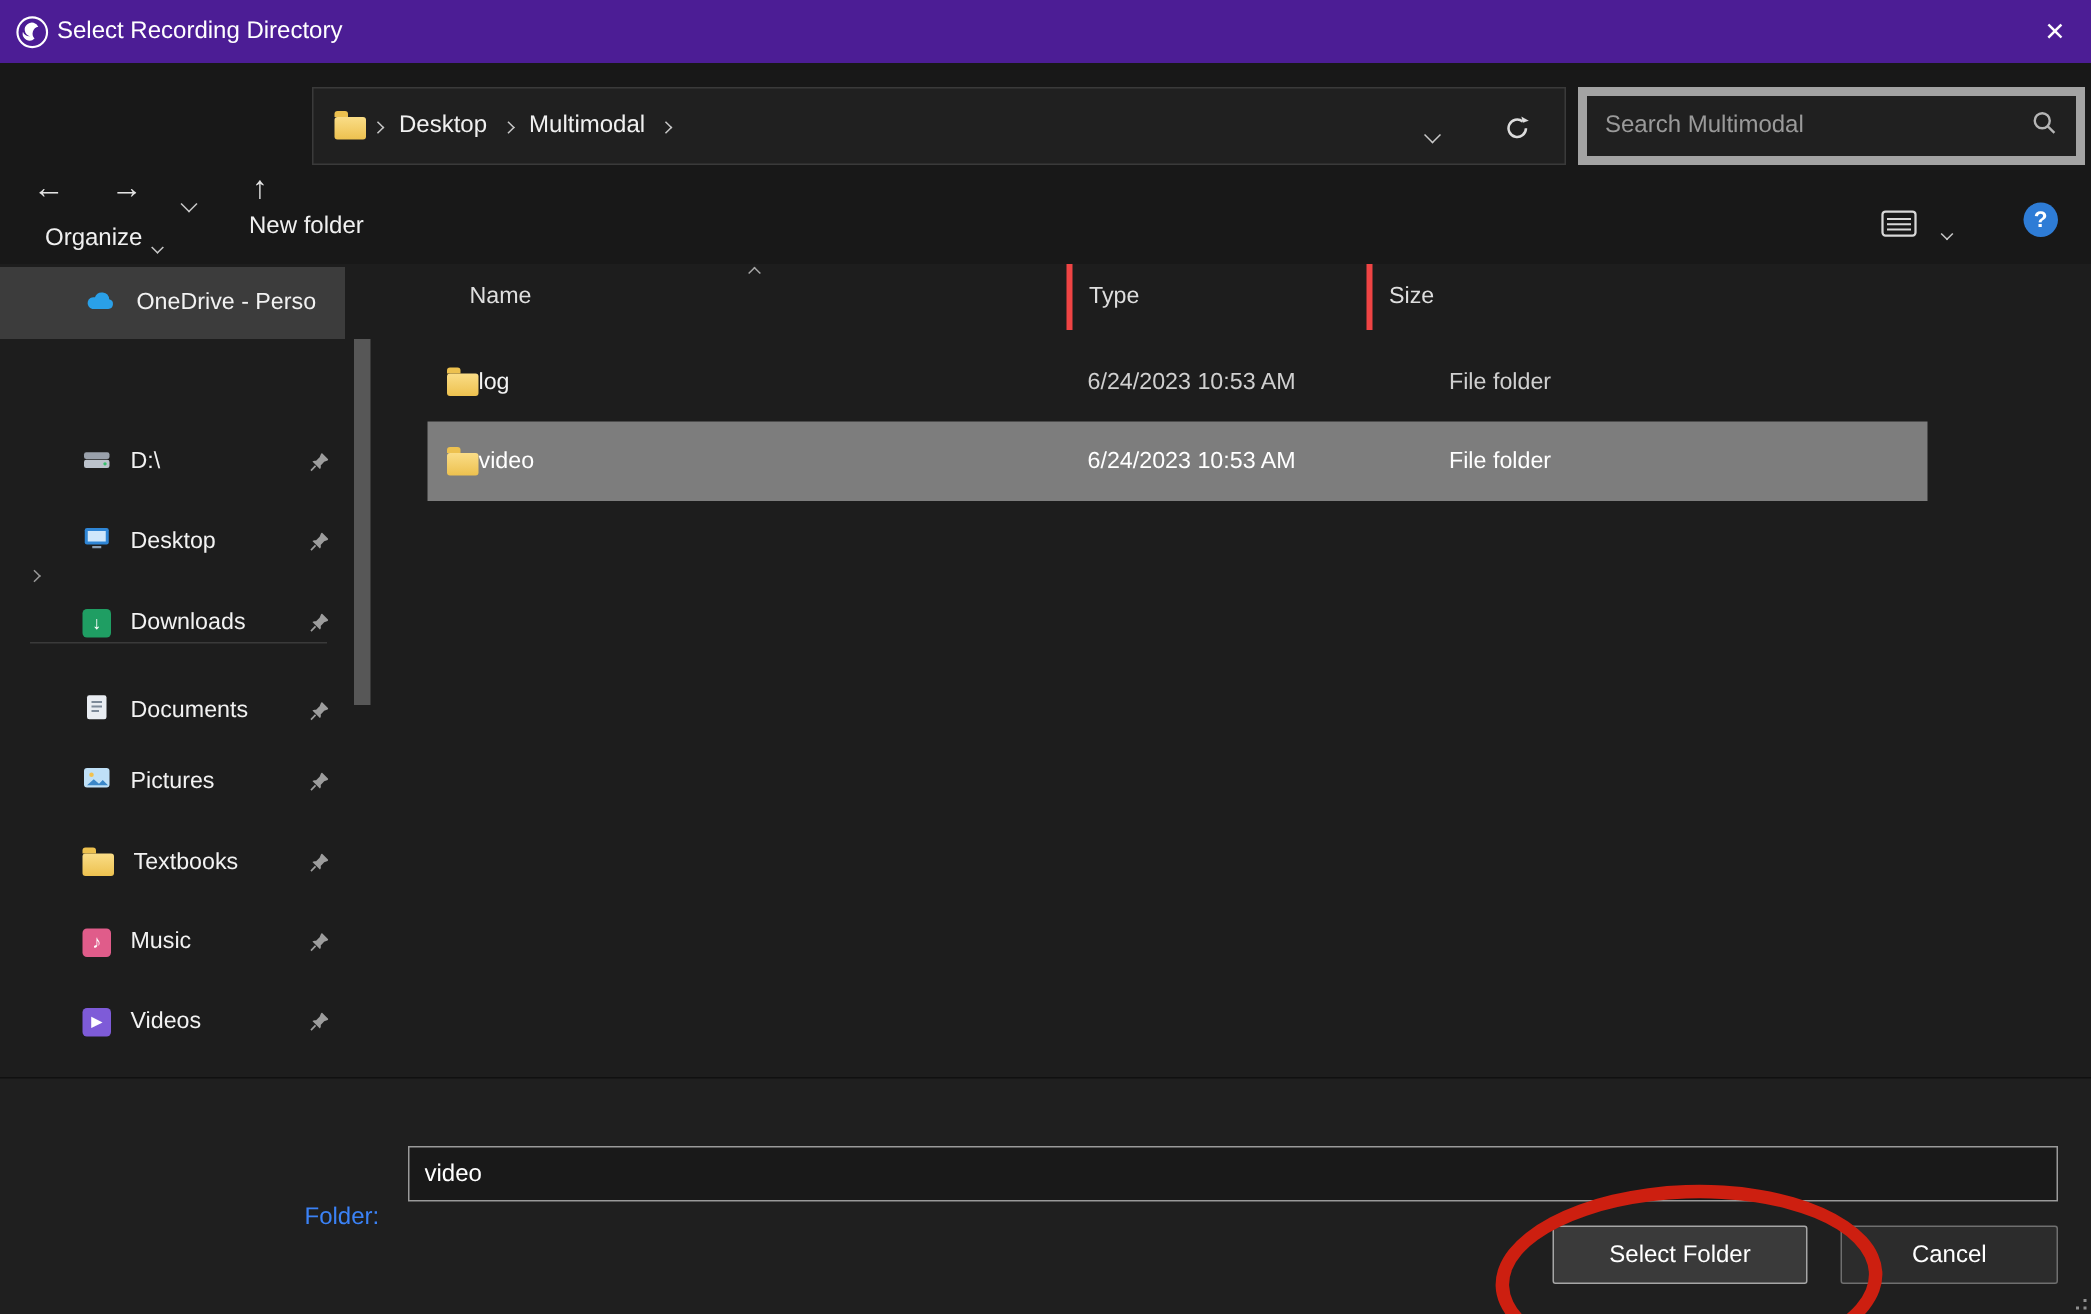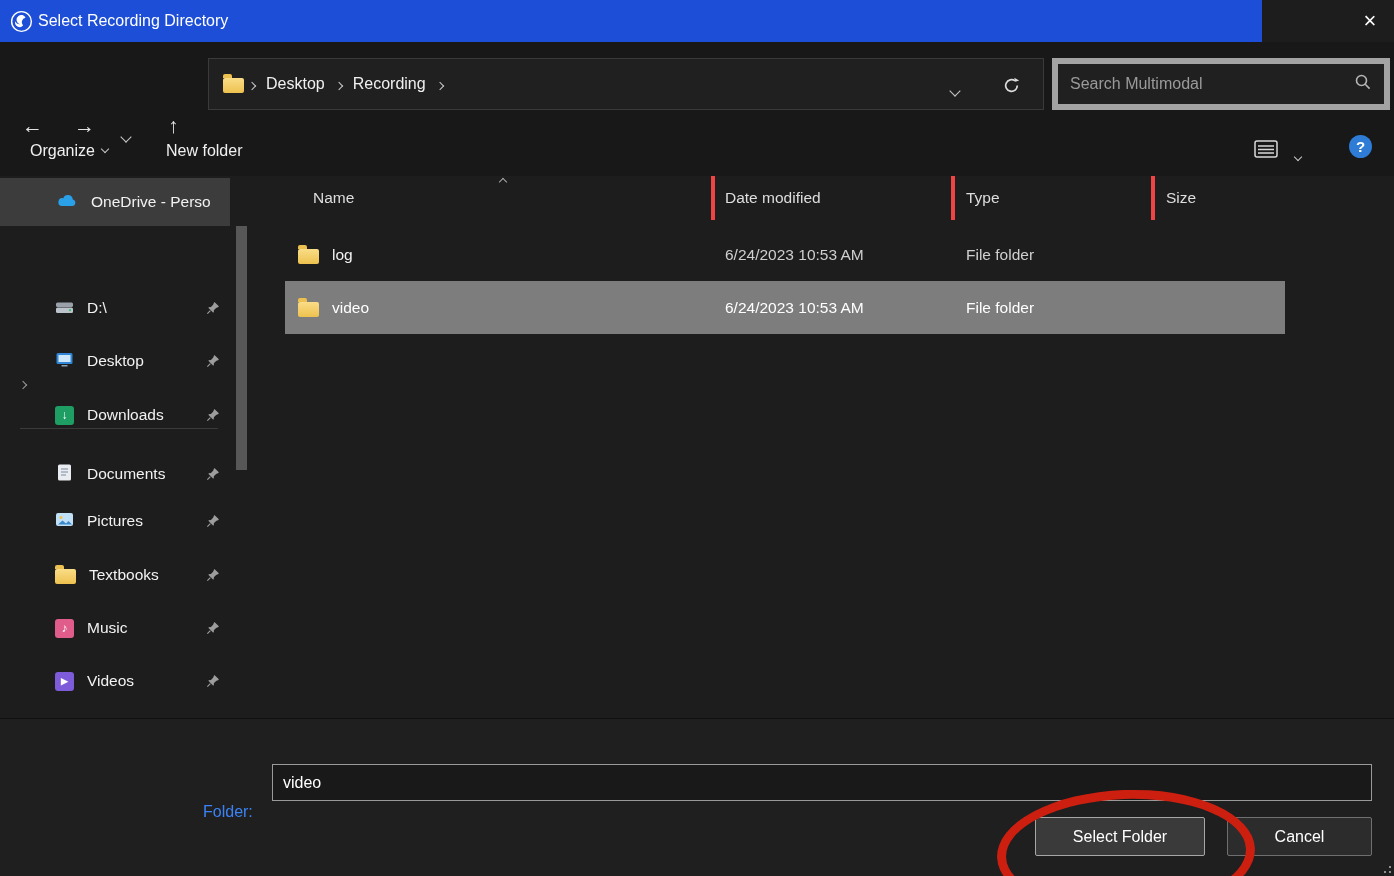--- a/index.html
+++ b/index.html
@@ -5,21 +5,21 @@
   html,body{margin:0;padding:0;}
   body{
     width:1394px;height:876px;position:relative;overflow:hidden;
     background:#1d1d1d;color:#eee;
     font-family:"Liberation Sans",sans-serif;font-size:16px;
     -webkit-font-smoothing:antialiased;
   }
   .abs{position:absolute;}
 
   
-  .titlebar{top:0;left:0;width:1262px;height:42px;background:#1d4ed8;display:flex;align-items:center;}
+  .titlebar{top:0;left:0;width:1394px;height:42px;background:#4c1d95;display:flex;align-items:center;}
   .titlebar .logo{margin-left:10px;width:23px;height:23px;display:flex;align-items:center;}
   .titlebar .title{margin-left:5px;font-size:16px;color:#fff;}
   .close-btn{position:absolute;right:0;top:0;width:48px;height:42px;display:flex;align-items:center;justify-content:center;
     font-size:22px;color:#fff;cursor:pointer;}
 
   
   .chrome{top:42px;left:0;width:1394px;height:134px;background:#181818;}
   .navicon{position:absolute;top:70px;font-size:21px;color:#e2e2e2;cursor:pointer;line-height:28px;}
   .chev{display:inline-block;width:7px;height:7px;border-right:1.6px solid #c9c9c9;border-bottom:1.6px solid #c9c9c9;}
   .chev-down{transform:rotate(45deg);}
@@ -70,21 +70,21 @@
   .hcell{display:flex;align-items:center;box-sizing:border-box;border-right:4px solid #ef4444;cursor:pointer;position:relative;}
   .hcell:last-child{border-right:none;}
   .h-name{width:430px;padding-left:28px;}
   .h-date{width:240px;padding-left:10px;}
   .h-type{width:200px;padding-left:11px;}
   .h-size{width:130px;padding-left:11px;}
   .sort-ind{position:absolute;left:215px;top:3px;}
 
   .rows{position:absolute;left:285px;top:228px;width:1000px;}
   .frow{height:53px;display:flex;align-items:center;cursor:pointer;font-size:15.5px;}
-  .frow .c-name{width:430px;display:flex;align-items:flex-end;gap:13px;padding-left:13px;box-sizing:border-box;color:#f2f2f2;}
+  .frow .c-name{width:430px;display:flex;align-items:flex-end;padding-left:13px;box-sizing:border-box;color:#f2f2f2;}
   .frow .c-date{width:240px;padding-left:10px;box-sizing:border-box;color:#cfcfcf;}
   .frow .c-type{width:200px;padding-left:11px;box-sizing:border-box;color:#cfcfcf;}
   .frow .c-size{width:130px;box-sizing:border-box;}
   .frow.selected{background:#7d7d7d;}
   .frow.selected .c-name,.frow.selected .c-date,.frow.selected .c-type{color:#fff;}
 
   
   .footer{top:718px;left:0;width:1394px;height:158px;background:#1f1f1f;border-top:1px solid #101010;box-sizing:border-box;}
   .folder-label{position:absolute;left:203px;top:775px;color:#3b82f6;margin-top:28px;}
   .folder-input{position:absolute;left:272px;top:764px;width:1100px;height:37px;box-sizing:border-box;
@@ -123,42 +123,42 @@
   <span class="navicon" style="left:22px;">←</span>
   <span class="navicon" style="left:74px;">→</span>
   <span class="navicon" style="left:122px;top:78px;"><i class="chev chev-down"></i></span>
   <span class="navicon" style="left:168px;">↑</span>
 
   <div class="addressbar">
     <span class="folder-ic"></span>
     <span class="crumb-sep"><i class="chev chev-sm chev-right"></i></span>
     <span class="crumb">Desktop</span>
     <span class="crumb-sep"><i class="chev chev-sm chev-right"></i></span>
-    <span class="crumb">Recording</span>
+    <span class="crumb">Multimodal</span>
     <span class="crumb-sep"><i class="chev chev-sm chev-right"></i></span>
     <span class="addr-dropdown"><i class="chev chev-down"></i></span>
     <span class="addr-refresh">
       <svg width="19" height="19" viewBox="0 0 18 18">
         <path d="M14.5 9a5.5 5.5 0 1 1-2.1-4.3" fill="none" stroke="#dcdcdc" stroke-width="1.6"></path>
         <path d="M11.6 1.6 L12.5 5.5 L16.3 4.3 Z" fill="#dcdcdc"></path>
       </svg>
     </span>
   </div>
 
   <div class="searchbox">
     <input type="text" placeholder="Search Multimodal" style="">
     <span class="search-icon">
       <svg width="18" height="18" viewBox="0 0 18 18">
         <circle cx="7.5" cy="7.5" r="5" fill="none" stroke="#b5b5b5" stroke-width="1.6"></circle>
         <path d="M11.2 11.2 L15.6 15.6" stroke="#b5b5b5" stroke-width="1.6"></path>
       </svg>
     </span>
   </div>
 
-  <div class="tool-item" style="left:30px;">
+  <div class="tool-item" style="left:30px;align-items:flex-end;">
     <span>Organize</span>
     <i class="chev chev-sm chev-down" style="margin-top:-5px;"></i>
   </div>
   <div class="tool-item" style="left:166px;">
     <span>New folder</span>
   </div>
 
   <span class="view-icon">
     <svg width="26" height="22" viewBox="0 0 26 22">
       <rect x="2" y="3" width="22" height="16" rx="2" fill="none" stroke="#d8d8d8" stroke-width="1.5"></rect>
@@ -304,23 +304,20 @@
   </div>
 </div>
 
 <div class="scroll-thumb"></div>
 
 <div class="list-header">
   <div class="hcell h-name">
     <i class="chev chev-sm chev-up sort-ind" style="border-color:#a8a8a8;"></i>
     <span>Name</span>
   </div>
-  <div class="hcell h-date">
-      <span>Date modified</span>
-    </div>
   <div class="hcell h-type">
       <span>Type</span>
     </div>
   <div class="hcell h-size">
       <span>Size</span>
     </div>
 </div>
 
 <div class="rows">
   <div class="frow">

